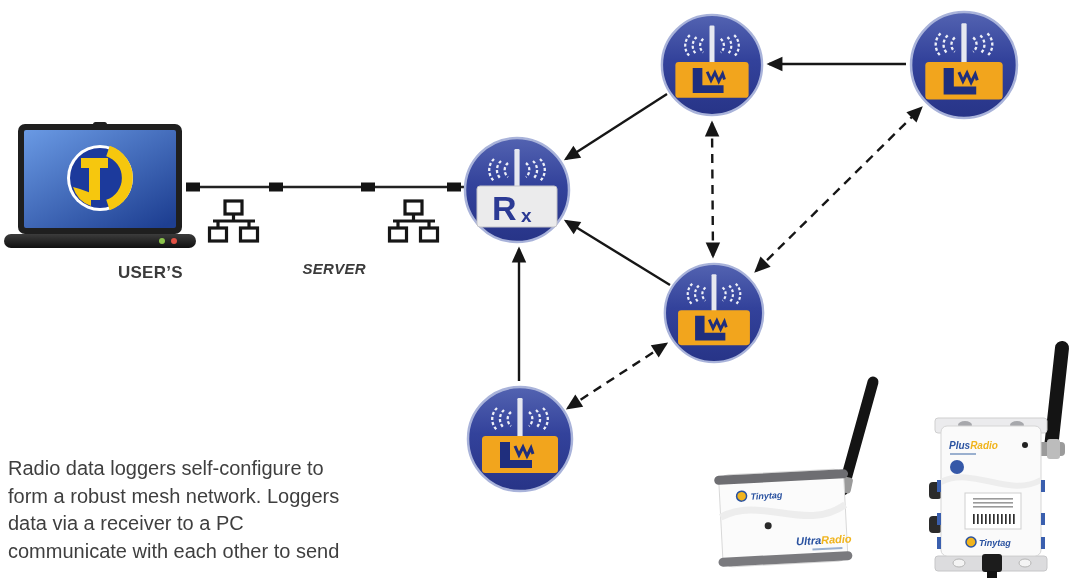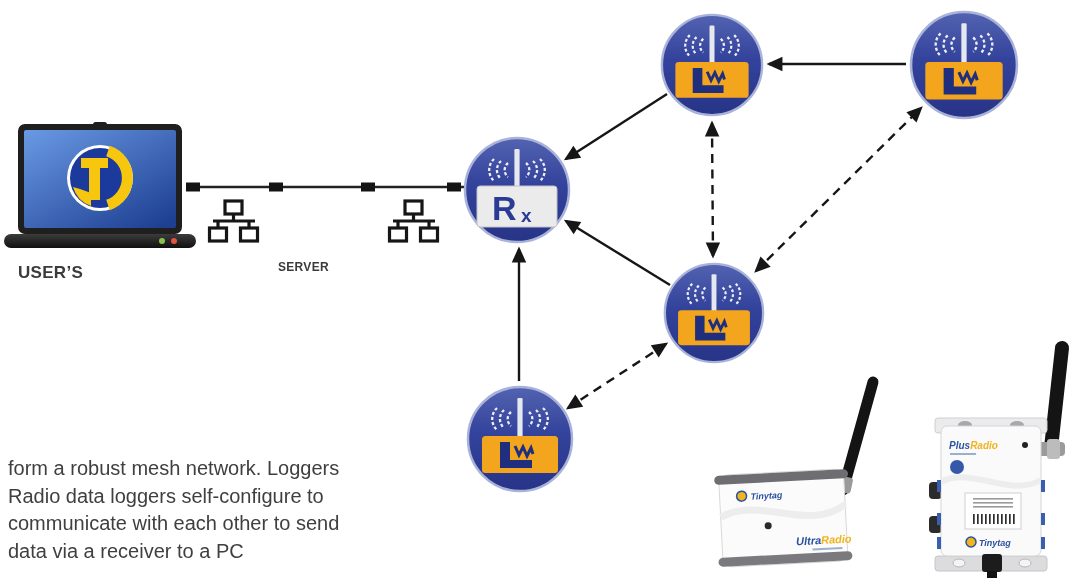--- a/index.html
+++ b/index.html
@@ -7,23 +7,23 @@
     position:relative;width:1090px;height:580px;background:#ffffff;
     font-family:"Liberation Sans",sans-serif;overflow:hidden;
   }
   .abs{position:absolute;}
   #edges-svg{position:absolute;left:0;top:0;z-index:1;}
   .comp{z-index:2;}
   .wire{stroke:#222;stroke-width:2.4;fill:none;}
   .conn{fill:#141414;}
   .edge{stroke:#161616;stroke-width:2.4;fill:none;}
   .edge.dashed{stroke-dasharray:9 6.5;}
-  .caption{font-weight:bold;color:#3b3b3b;text-align:left;letter-spacing:.3px;}
+  .caption{font-weight:bold;color:#3b3b3b;text-align:right;letter-spacing:.3px;}
   .caption.big{font-size:17px;line-height:21px;}
-  .caption.small{font-size:12px;}
+  .caption.small{font-size:15px;font-style:italic;}
   .desc{font-size:20px;line-height:27.5px;color:#3f3f3f;}
   .node svg{display:block;}
 </style>
 </head>
 <body>
 
 <div id="canvas">
 
   <svg id="edges-svg" width="1090" height="580" viewBox="0 0 1090 580">
     <defs>
@@ -160,24 +160,24 @@
         <use href="#logger-sym"></use>
       </svg>
   </div>
   <div class="abs comp node" style="left:465px;top:384px;">
     <svg width="110" height="110" viewBox="0 0 110 110">
         <use href="#logger-sym"></use>
       </svg>
   </div>
 
   <div class="abs comp desc" style="left:8px;top:455px;width:420px;">
+    <div>Radio data loggers self-configure to</div>
     <div>form a robust mesh network. Loggers</div>
-    <div>Radio data loggers self-configure to</div>
+    <div>data via a receiver to a PC</div>
     <div>communicate with each other to send</div>
-    <div>data via a receiver to a PC</div>
   </div>
 
   <div class="abs comp" style="left:683px;top:372px;">
     <svg width="205" height="205" viewBox="0 0 205 205">
       <line x1="160" y1="118" x2="190" y2="10" stroke="#141414" stroke-width="11" stroke-linecap="round"></line>
       <rect x="149" y="104" width="20" height="16" rx="3" fill="#9a9a9a" transform="rotate(12 159 112)"></rect>
       <g transform="rotate(-3 100 150)">
         <rect x="38" y="100" width="125" height="92" rx="10" fill="#fbfbfb" stroke="#d8d8d8"></rect>
         <path d="M38,105 h125" stroke="#6e6e72" stroke-width="9" stroke-linecap="round"></path>
         <path d="M38,187 h125" stroke="#7a7a7e" stroke-width="9" stroke-linecap="round"></path>

